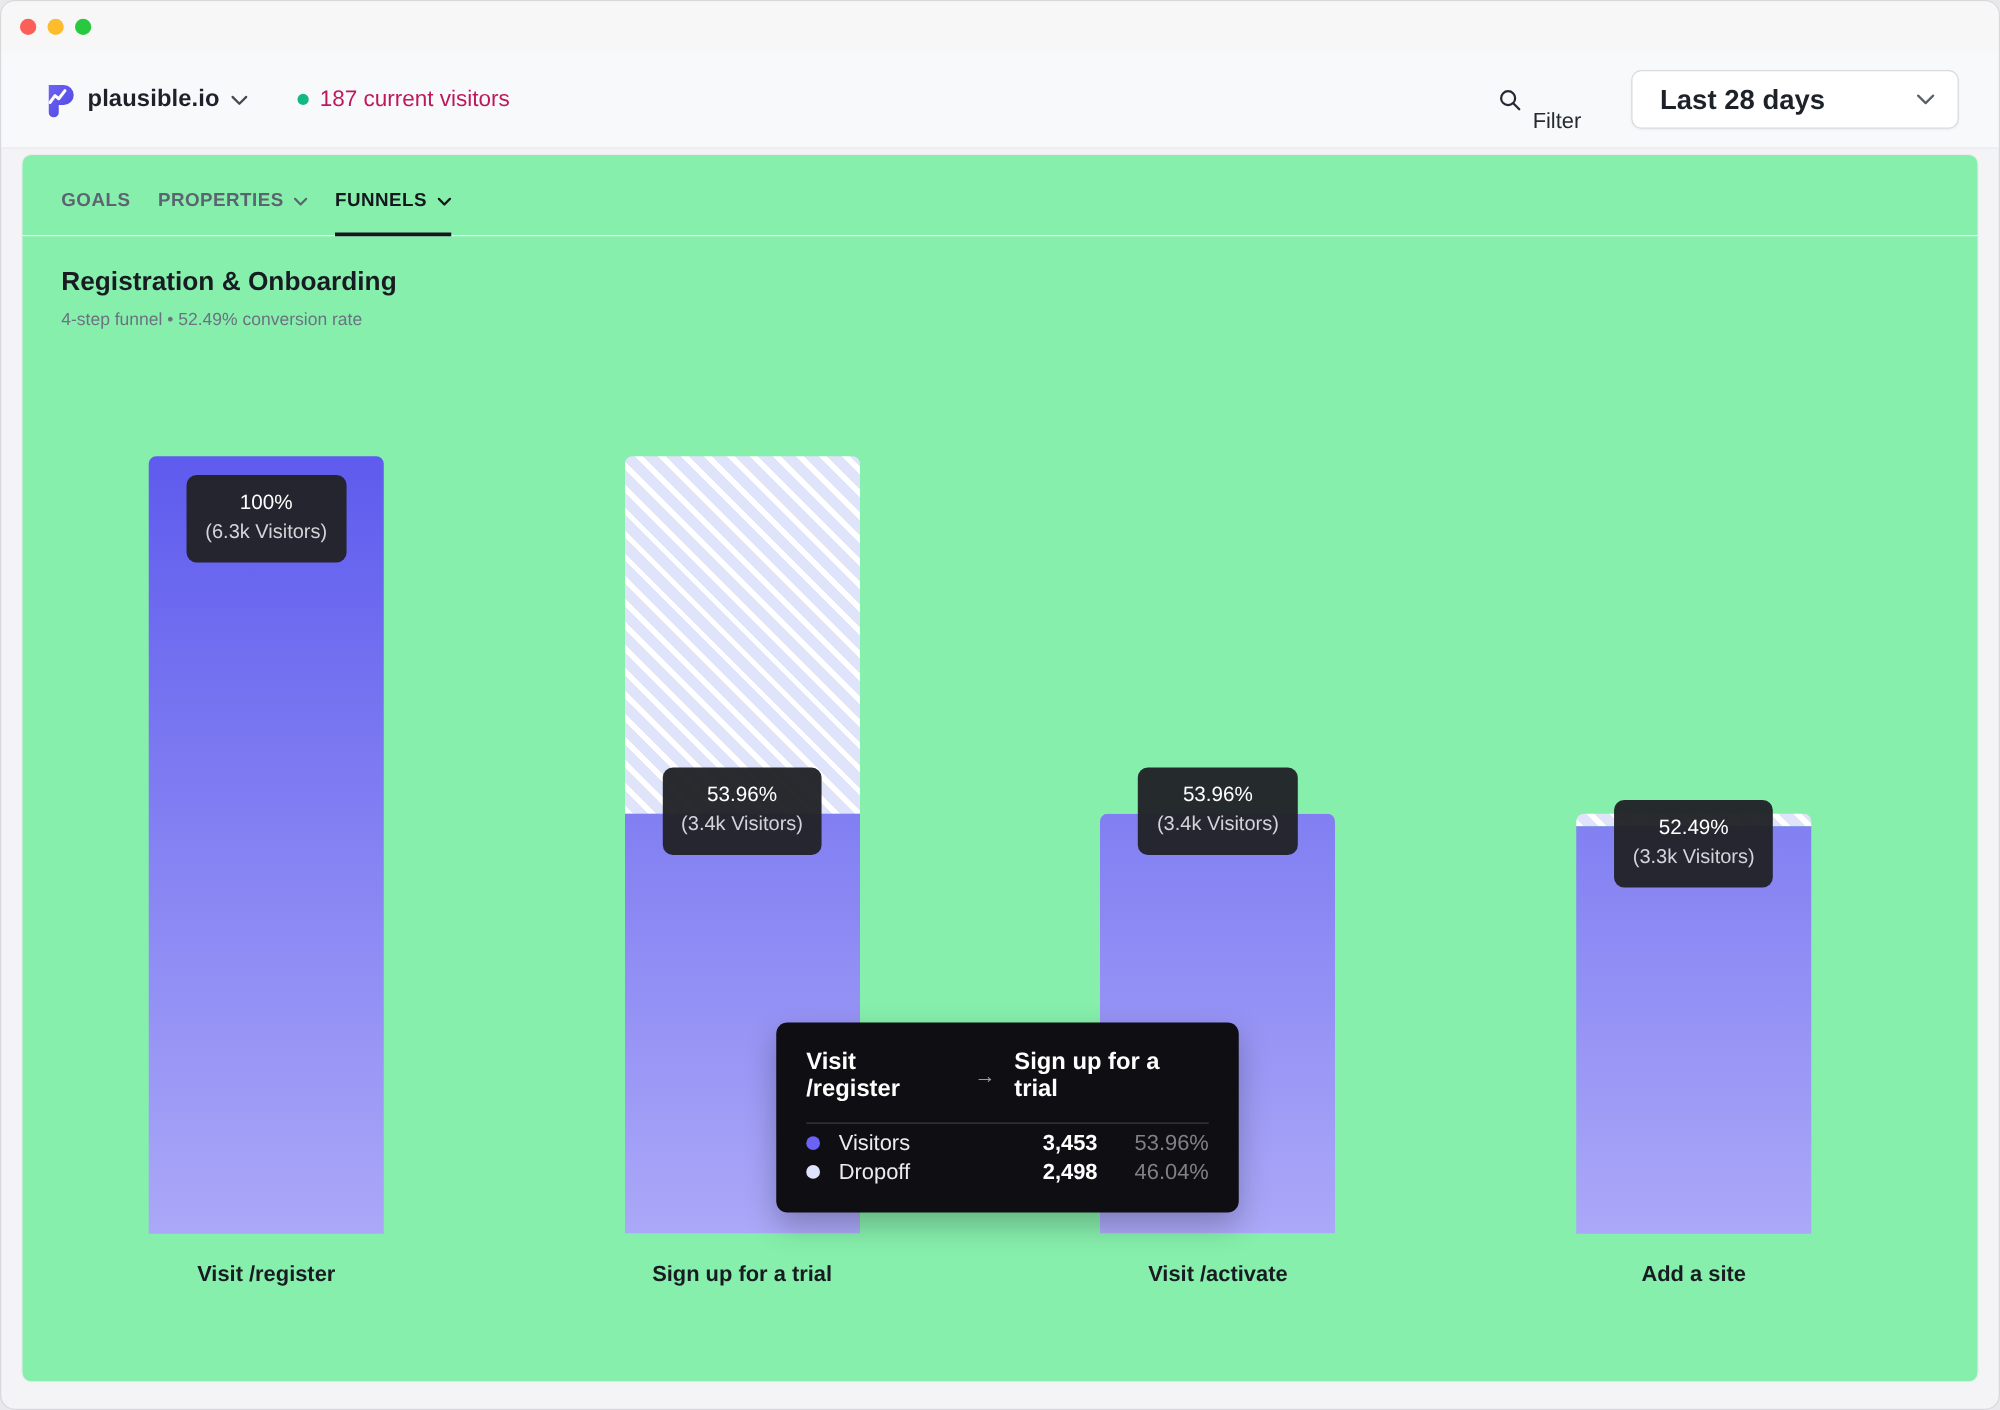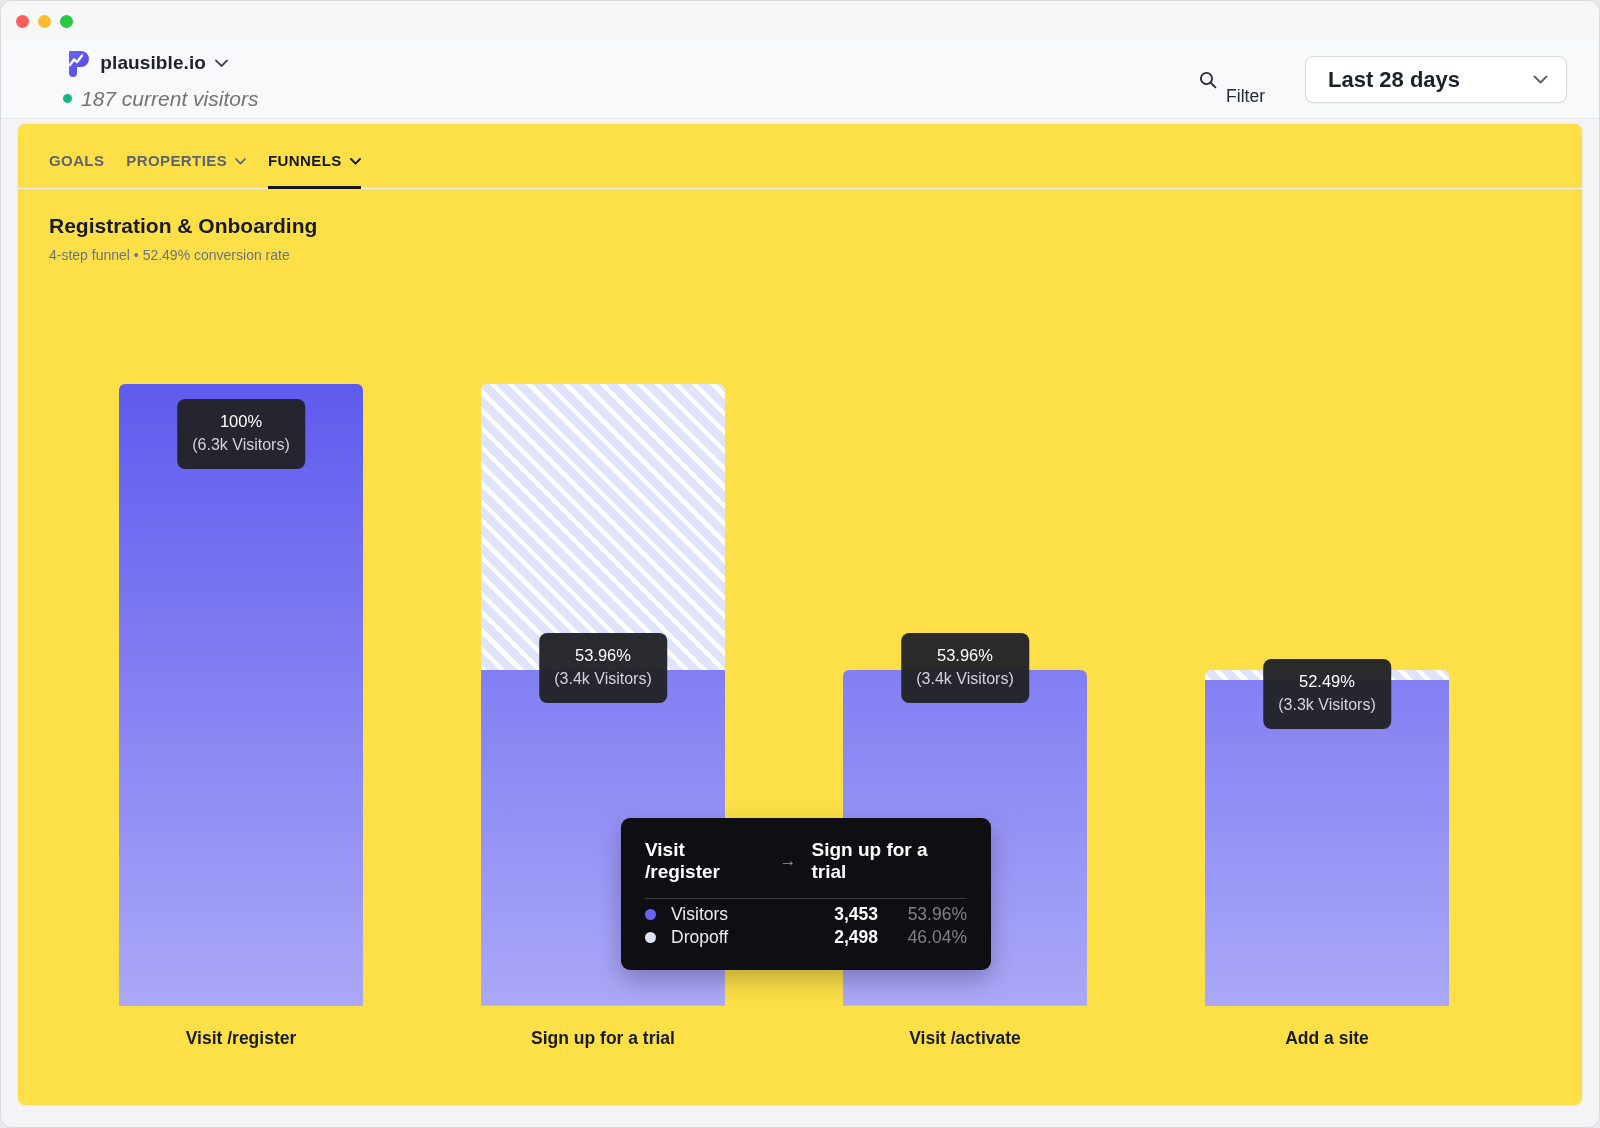--- a/index.html
+++ b/index.html
@@ -26,45 +26,45 @@
   }
   .traffic { width: 13px; height: 13px; border-radius: 50%; }
   
   .header {
     height: 78px; flex: 0 0 78px;
     background: #f8f9fa;
     border-bottom: 1px solid #e7e8eb;
     display: flex; align-items: center;
     padding: 0 32px;
   }
-  .header-left { display: flex; align-items: center; gap: 10px; flex-direction: column; }
+  .header-left { display: flex; align-items: center; gap: 10px; }
   .logo { width: 28px; height: 28px; display: block; }
   .site-name { font-size: 19px; font-weight: 700; color: #1d2129; letter-spacing: .1px; }
   .chev { display: block; }
   .site-switch { display: flex; align-items: center; gap: 9px; cursor: pointer; }
   .live { display: flex; align-items: center; gap: 9px; margin-left: 30px; }
   .live-dot { width: 9px; height: 9px; border-radius: 50%; }
-  .live-text { font-size: 21px; color: #737373; font-style: italic; }
+  .live-text { font-size: 18px; color: #be185d; }
   .header-right { margin-left: auto; display: flex; align-items: center; gap: 40px; }
   .filter-btn { display: flex; align-items: center; gap: 9px; cursor: pointer; }
   .filter-label { font-size: 17.5px; color: #242a33; margin-top: 33px; }
   .date-btn {
     width: 262px; height: 47px;
     background: #ffffff;
     border: 1px solid #d9dadf;
     border-radius: 8px;
     box-shadow: 0 1px 2px rgba(16,24,40,.05);
     display: flex; align-items: center; justify-content: space-between;
     padding: 0 18px 0 22px; cursor: pointer;
   }
   .date-label { font-size: 22px; font-weight: 700; color: #1d2129; }
   
   .main { flex: 1; padding: 4px 16px 0; }
   .card {
-    background: #fde047;
+    background: #86efac;
     border: 1px solid #ededf0;
     border-radius: 8px;
     height: 983px;
     overflow: hidden;
   }
   .tabs-row {
     display: flex; gap: 22px;
     padding: 28px 31px 0;
     border-bottom: 1px solid #f0f0f3;
   }
@@ -81,21 +81,21 @@
   .tab .chev { margin-top: 1px; }
   .funnel-head { padding: 25px 31px 0; }
   .funnel-title { font-size: 21px; font-weight: 700; color: #181c22; }
   .funnel-subtitle { font-size: 14px; color: #6b7280; margin-top: 9px; }
   
   .chart-wrap { position: relative; margin-top: 102px; }
   .chart-cols {
     display: flex; justify-content: space-between;
     margin: 0 133px 0 101px;
   }
-  .col { width: 244px; margin-top: 19px; }
+  .col { width: 188px; }
   .col-plot { position: relative; height: 622px; }
   .bar-solid, .bar-hatch { position: absolute; left: 0; right: 0; }
   .bar-solid {
     bottom: 0;
     background-image: linear-gradient(#5e5bee, #aba8f8);
     background-size: 100% 622px;
     background-position: bottom;
   }
   .bar-hatch {
     background: repeating-linear-gradient(45deg, #ffffff 0 4.5px, #dfe4fb 4.5px 13px);

